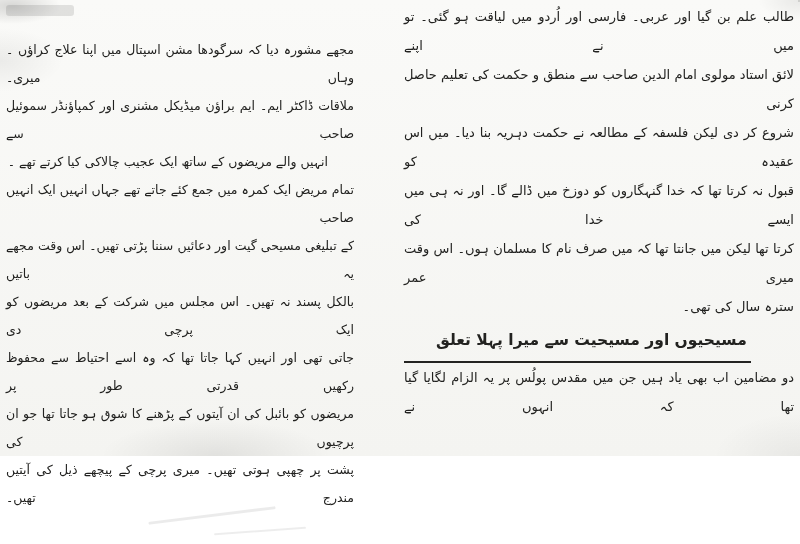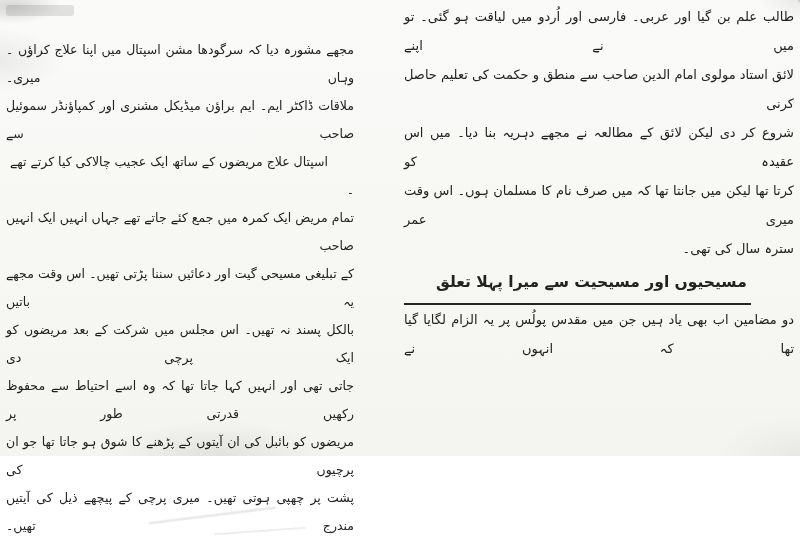--- a/index.html
+++ b/index.html
@@ -74,34 +74,35 @@
 </head>
 <body>
 
 <div class="scan">
 
   <div class="corner-mark"></div>
 
   <div class="page page-right">
     <p class="ln j">طالب علم بن گیا اور عربی۔ فارسی اور اُردو میں لیاقت ہو گئی۔ تو میں نے اپنے</p>
     <p class="ln j">لائق استاد مولوی امام الدین صاحب سے منطق و حکمت کی تعلیم حاصل کرنی</p>
-    <p class="ln j">شروع کر دی لیکن لائق کے مطالعہ نے مجھے دہریہ بنا دیا۔ میں اس عقیدہ کو</p>
+    <p class="ln j">شروع کر دی لیکن فلسفہ کے مطالعہ نے حکمت دہریہ بنا دیا۔ میں اس عقیدہ کو</p>
+    <p class="ln j">قبول نہ کرتا تھا کہ خدا گنہگاروں کو دوزخ میں ڈالے گا۔ اور نہ ہی میں ایسے خدا کی</p>
     <p class="ln j">کرتا تھا لیکن میں جانتا تھا کہ میں صرف نام کا مسلمان ہوں۔ اس وقت میری عمر</p>
     <p class="ln">سترہ سال کی تھی۔</p>
     <div class="hd-row">
       <span class="hd">مسیحیوں اور مسیحیت سے میرا پہلا تعلق</span>
     </div>
     <p class="ln j">دو مضامین اب بھی یاد ہیں جن میں مقدس پولُس پر یہ الزام لگایا گیا تھا کہ انہوں نے</p>
 
   </div>
 
   <div class="page page-left">
     <p class="ln j">مجھے مشورہ دیا کہ سرگودھا مشن اسپتال میں اپنا علاج کراؤں ۔ وہاں میری۔</p>
     <p class="ln j">ملاقات ڈاکٹر ایم۔ ایم براؤن میڈیکل مشنری اور کمپاؤنڈر سموئیل صاحب سے</p>
-    <p class="ln ind">اسپتال علاج مریضوں کے ساتھ ایک عجیب چالاکی کیا کرتے تھے ۔</p>
+    <p class="ln ind">انہیں والے مریضوں کے ساتھ ایک عجیب چالاکی کیا کرتے تھے ۔</p>
     <p class="ln j">تمام مریض ایک کمرہ میں جمع کئے جاتے تھے جہاں انہیں ایک انہیں صاحب</p>
     <p class="ln j">کے تبلیغی مسیحی گیت اور دعائیں سننا پڑتی تھیں۔ اس وقت مجھے یہ باتیں</p>
     <p class="ln j">بالکل پسند نہ تھیں۔ اس مجلس میں شرکت کے بعد مریضوں کو ایک پرچی دی</p>
     <p class="ln j">جاتی تھی اور انہیں کہا جاتا تھا کہ وہ اسے احتیاط سے محفوظ رکھیں قدرتی طور پر</p>
     <p class="ln j">مریضوں کو بائبل کی ان آیتوں کے پڑھنے کا شوق ہو جاتا تھا جو ان پرچیوں کی</p>
     <p class="ln j">پشت پر چھپی ہوتی تھیں۔ میری پرچی کے پیچھے ذیل کی آیتیں مندرج تھیں۔</p>
 
   </div>
 
   <div class="streak-a"></div>

